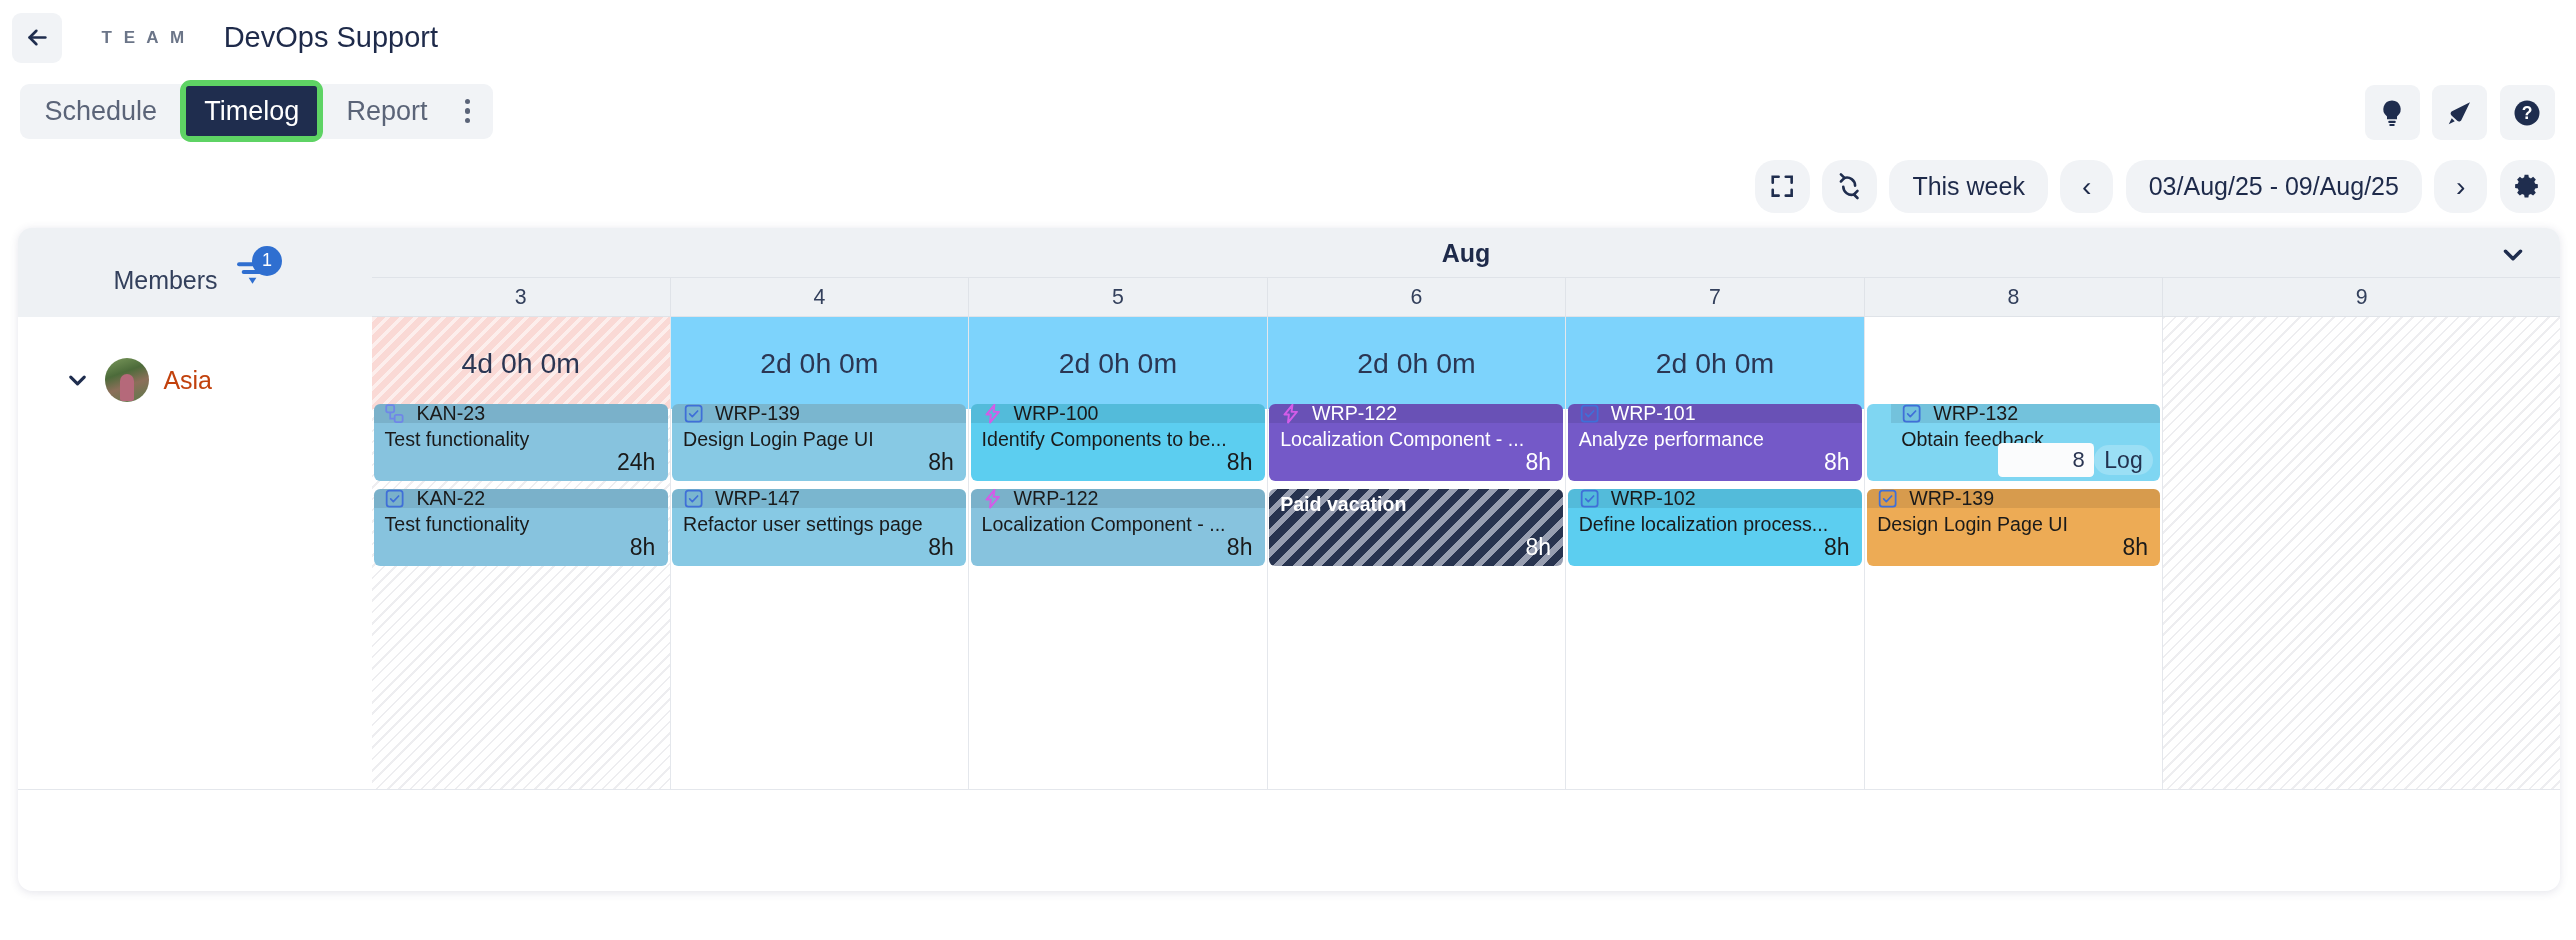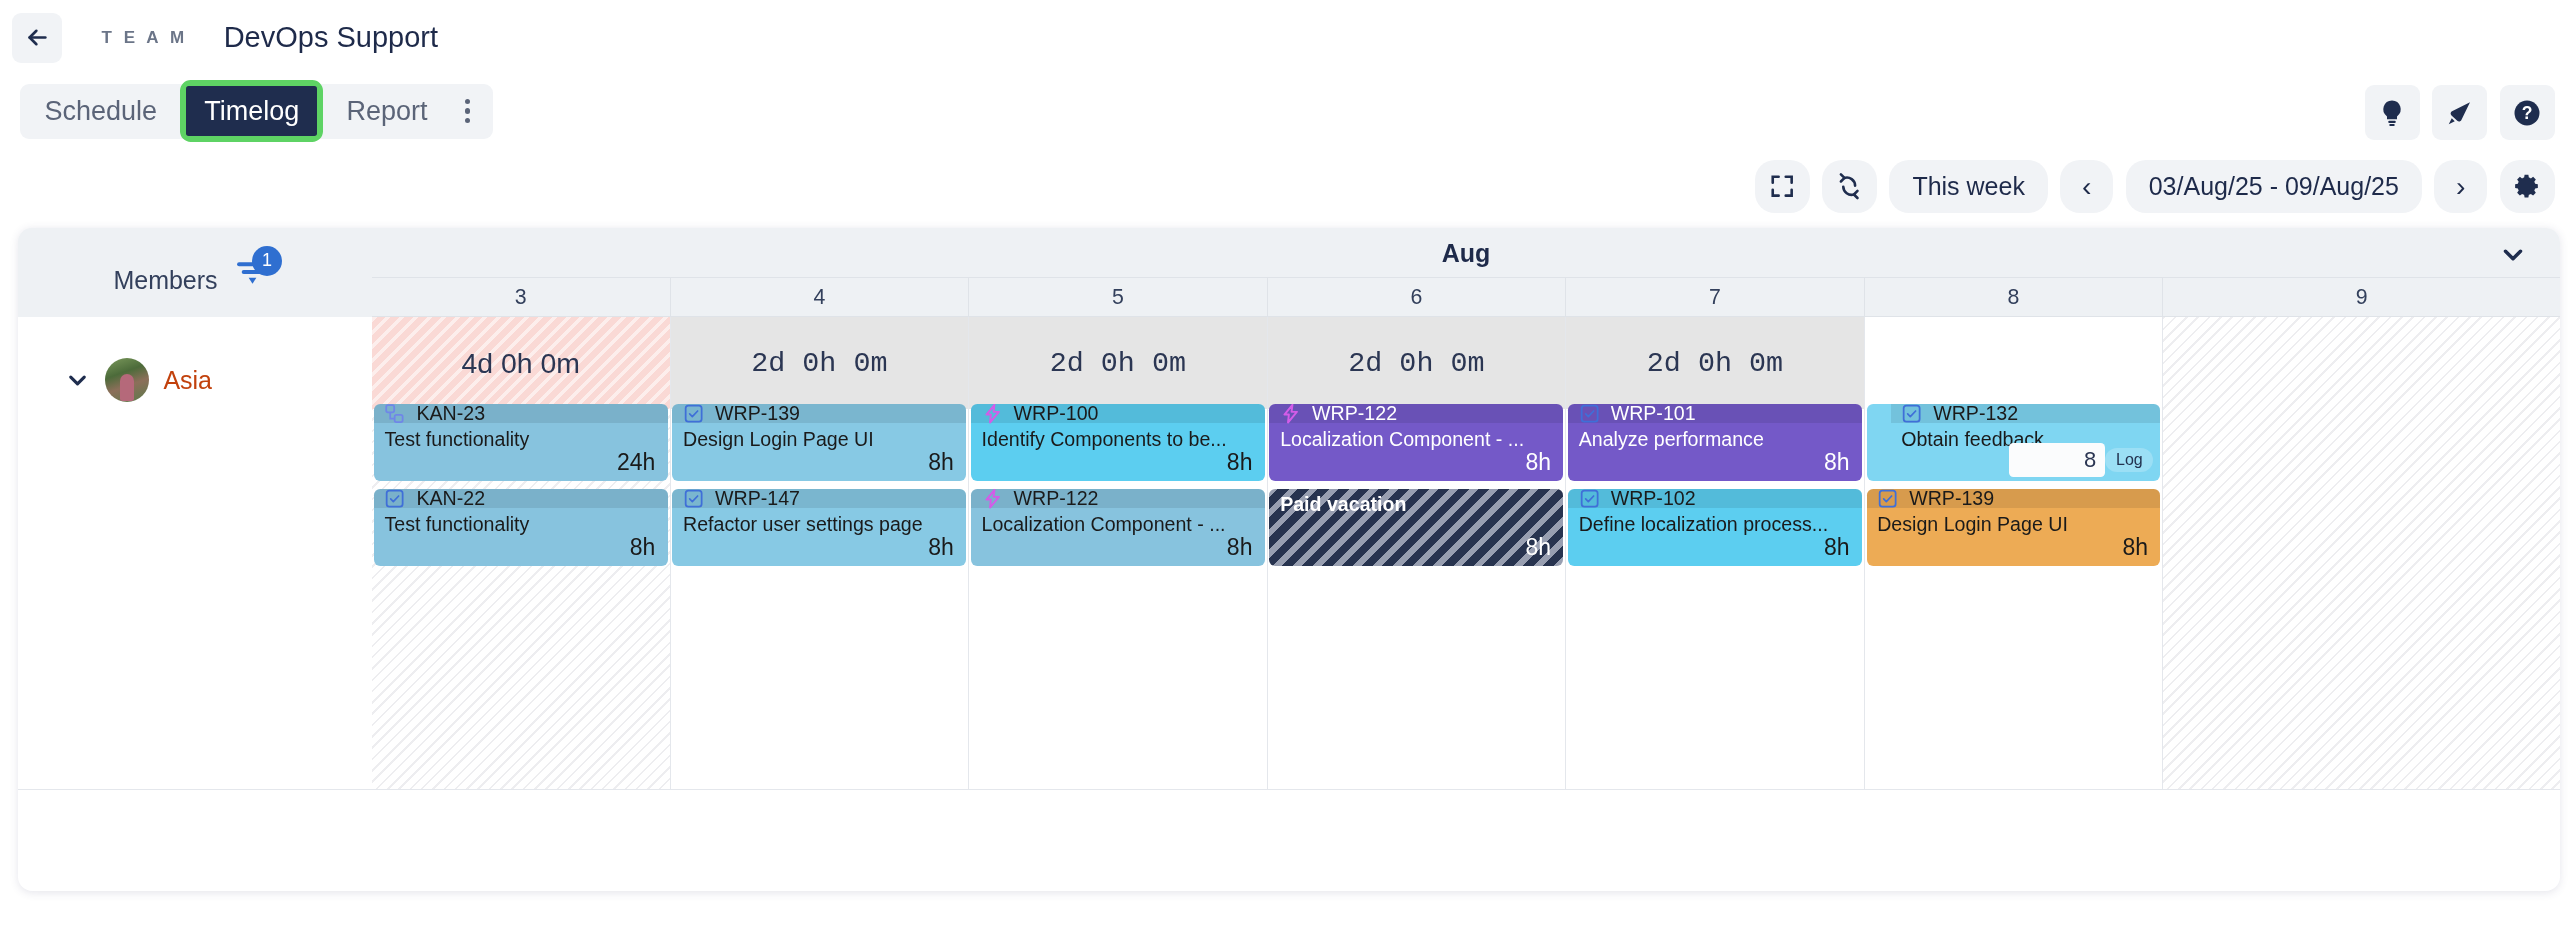--- a/index.html
+++ b/index.html
@@ -165,21 +165,21 @@
     background-image: repeating-linear-gradient(135deg,
       rgba(120,120,140,.13) 0 1.8px, transparent 1.8px 8px);
   }
 
   
   .total-cell {
     position: absolute; left: 0; top: 0; width: 100%; height: 92px;
     display: flex; align-items: center; justify-content: center;
     font-size: 28.4px; color: #2b3653; font-weight: 500;
   }
-  .total-pink { background: #e5e5e5; font-family: Liberation Mono, monospace; }
+  .total-pink { background: #7dd3fc; }
   .total-pink-hatch {
     background-color: #fad9d5;
     background-image: repeating-linear-gradient(135deg,
       rgba(255,255,255,.55) 0 3.6px, transparent 3.6px 9.8px);
   }
   .total-green { background: #cdf8cd; }
 
   
   .cards { position: absolute; left: 0; top: 87px; width: 100%; padding: 0 1.8px; }
   .card {
@@ -217,22 +217,22 @@
   .log-row {
     position: absolute; right: 7.1px; bottom: 3.6px;
     display: flex; align-items: center; gap: 0;
   }
   .log-input {
     width: 96px; height: 34px; background: #fbfcfd; border: none;
     border-radius: 4.4px; text-align: right; padding-right: 9px;
     font-size: 22px; color: #2b3653; font-family: "Liberation Sans", sans-serif;
   }
   .log-btn {
-    height: 24px; padding: 0 10.7px; border-radius: 15px;
-    display: flex; align-items: center; font-size: 16px;
+    height: 30px; padding: 0 10.7px; border-radius: 15px;
+    display: flex; align-items: center; font-size: 23px;
     color: #23324f; background: rgba(255,255,255,.22); cursor: pointer;
   }
 </style>
 </head>
 <body>
 
 <div class="topbar">
   <div class="back-btn">
     <svg viewBox="0 0 24 24" fill="none" stroke="#1f2d4e" stroke-width="2.3" stroke-linecap="round" stroke-linejoin="round">
       <path d="M19 12H5"></path>

